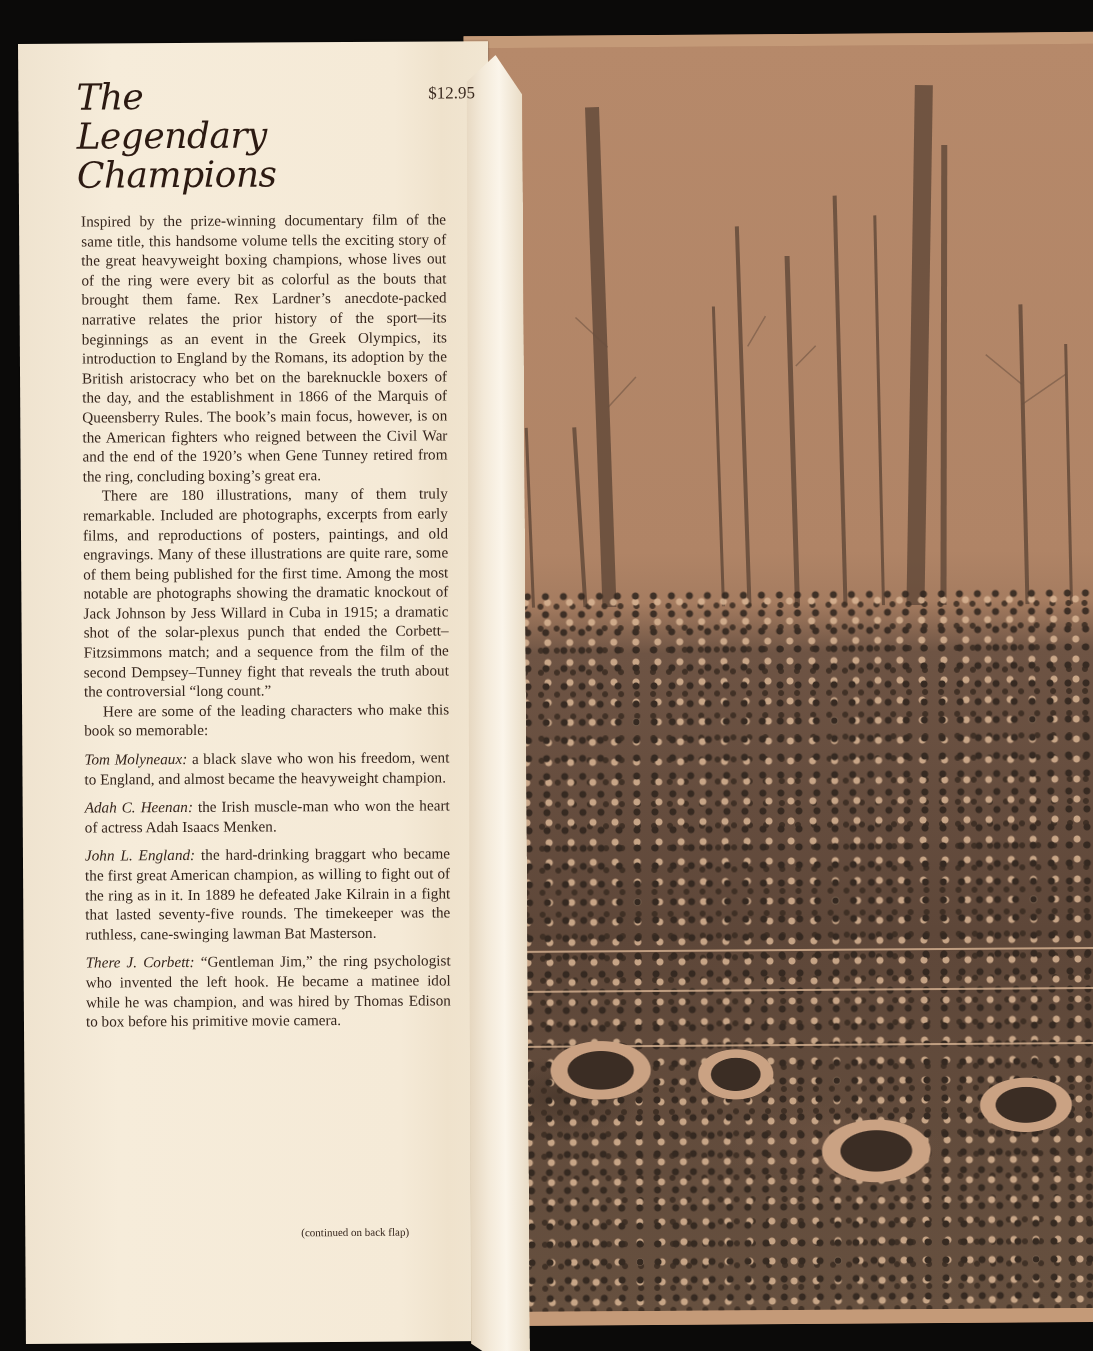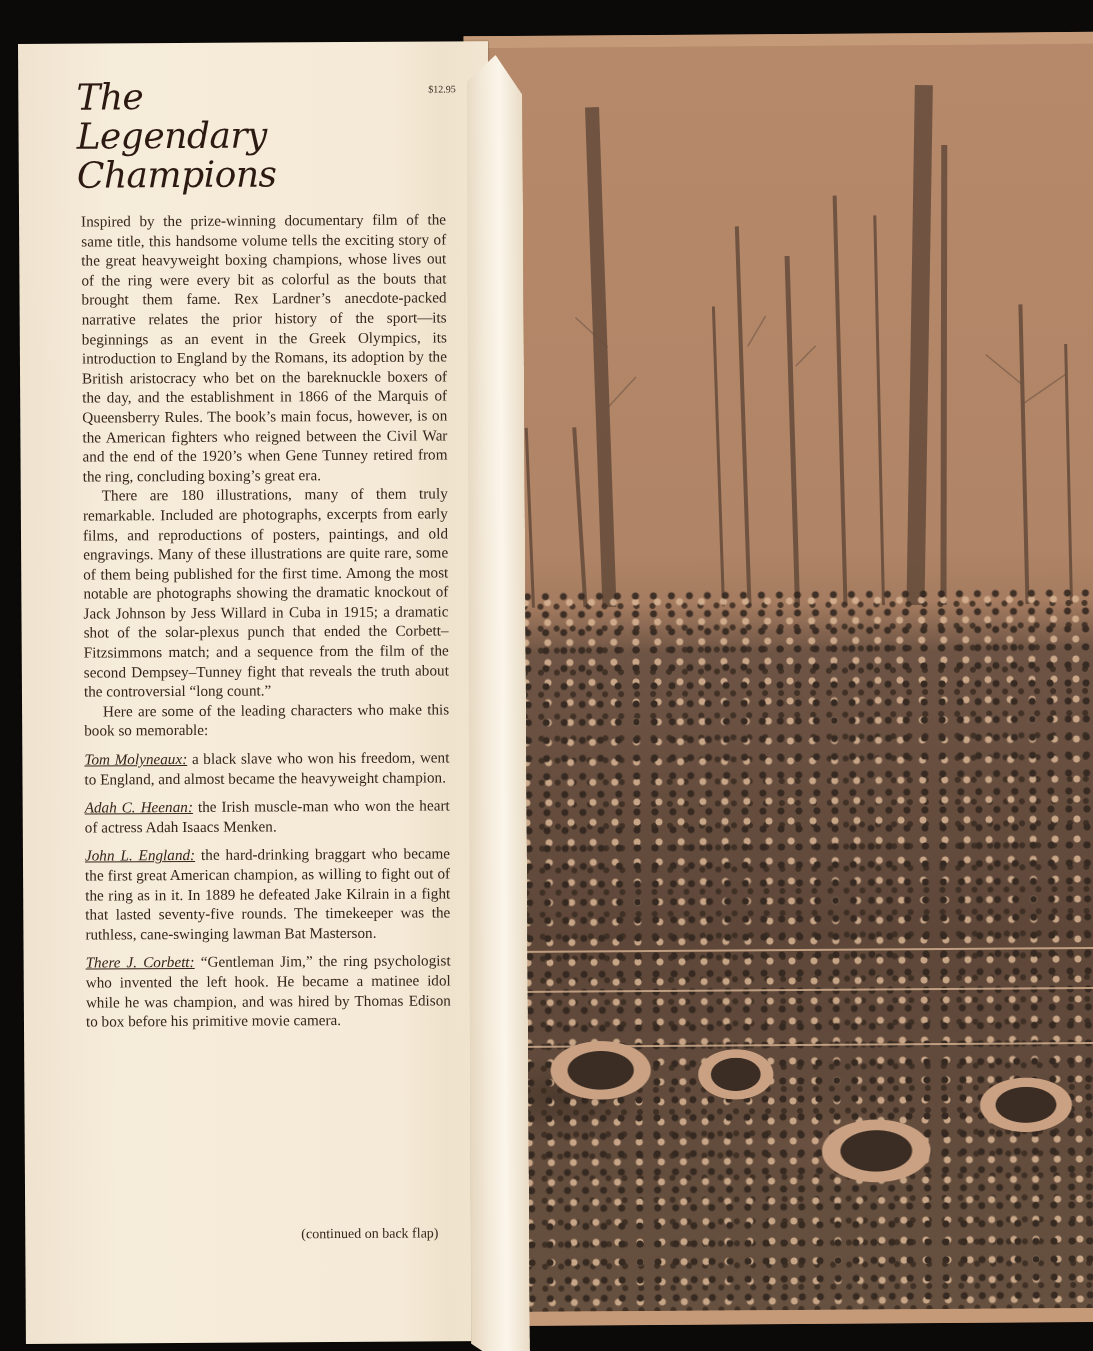--- a/index.html
+++ b/index.html
@@ -57,45 +57,45 @@
       box-shadow: 0 0 2px rgba(0,0,0,0.5);
     }
     .fold {
       position: absolute; left: 445px; top: 14px; width: 58px; height: 1328px;
       background: linear-gradient(90deg, #e6d7c0 0%, #f3e9d8 30%, #fbf5ea 60%, #e9dcc6 100%);
       clip-path: polygon(6% 2%, 55% 0%, 100% 3%, 100% 100%, 0% 97%);
       border-left: 1px solid #d9c9b0;
     }
     .price {
       position: absolute; left: 410px; top: 42px;
-      font-size: 10px; color: #3a2a20;
+      font-size: 17px; color: #3a2a20;
       font-family: "Liberation Serif", serif;
     }
     .title {
       position: absolute; left: 58px; top: 34px;
       font-family: "DejaVu Serif", "Liberation Serif", serif;
       font-style: italic;
       font-size: 36px; line-height: 39px;
       color: #2c1a12;
       letter-spacing: -0.5px;
     }
     .title div { margin: 0; }
     .body-text {
       position: absolute; left: 62px; top: 168px; width: 365px;
       font-size: 15.2px; line-height: 19.6px;
       color: #35251c;
       text-align: justify;
     }
     .body-text p { margin: 0; }
     .body-text p.indent { text-indent: 19px; }
     .body-text p.entry { margin-top: 9px; }
-    .body-text .name { font-style: italic; text-decoration: underline; }
+    .body-text .name { font-style: italic; }
     .continued {
       position: absolute; left: 276px; top: 1184px;
-      font-size: 14px; color: #35251c;
+      font-size: 11px; color: #35251c;
     }
   </style>
 </head>
 <body>
 
 <div class="cover">
   <div class="border-top"></div>
   <div class="photo"></div>
   <svg class="trees" viewBox="0 0 640 560" preserveAspectRatio="none">
     <g stroke="#5a4334" fill="none" opacity="0.75">

